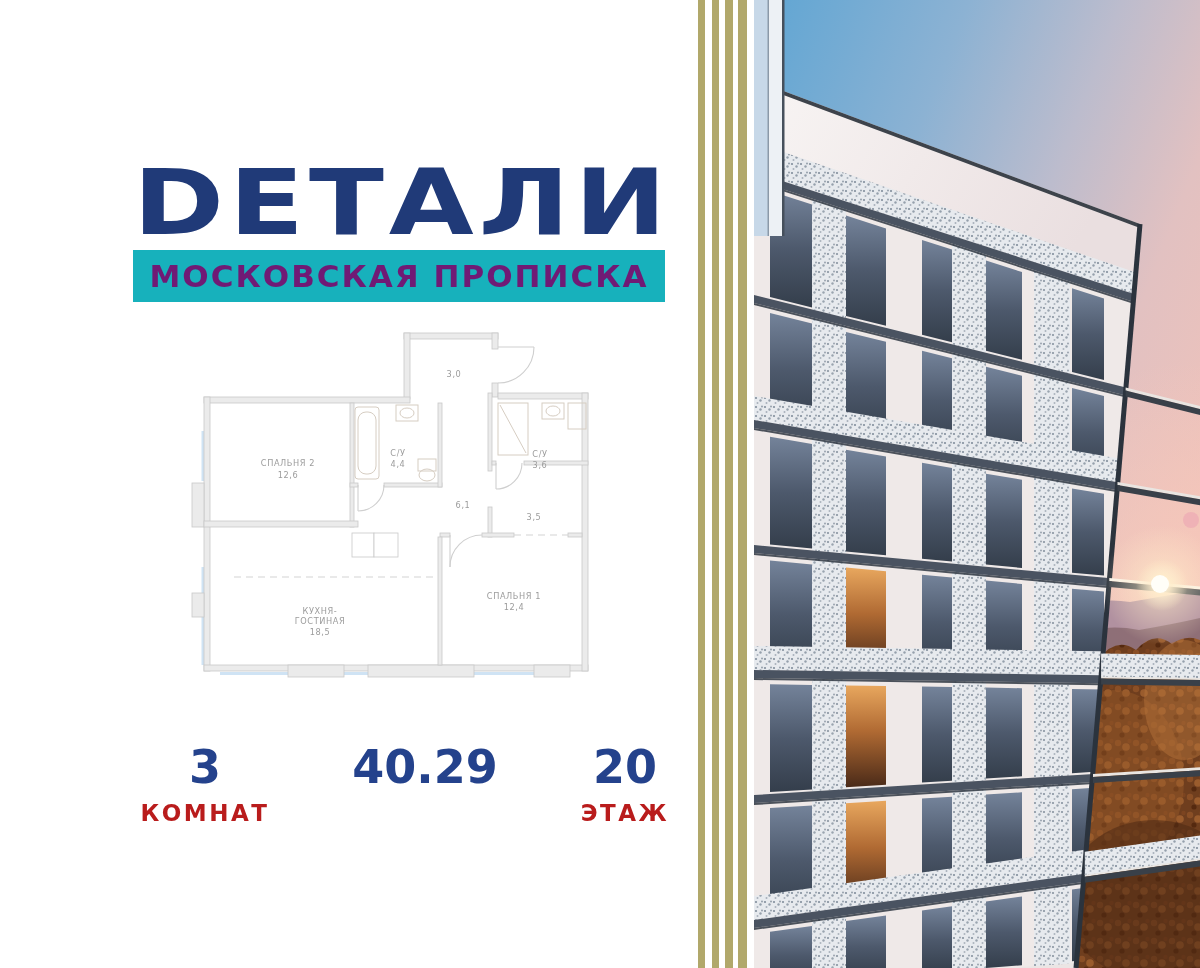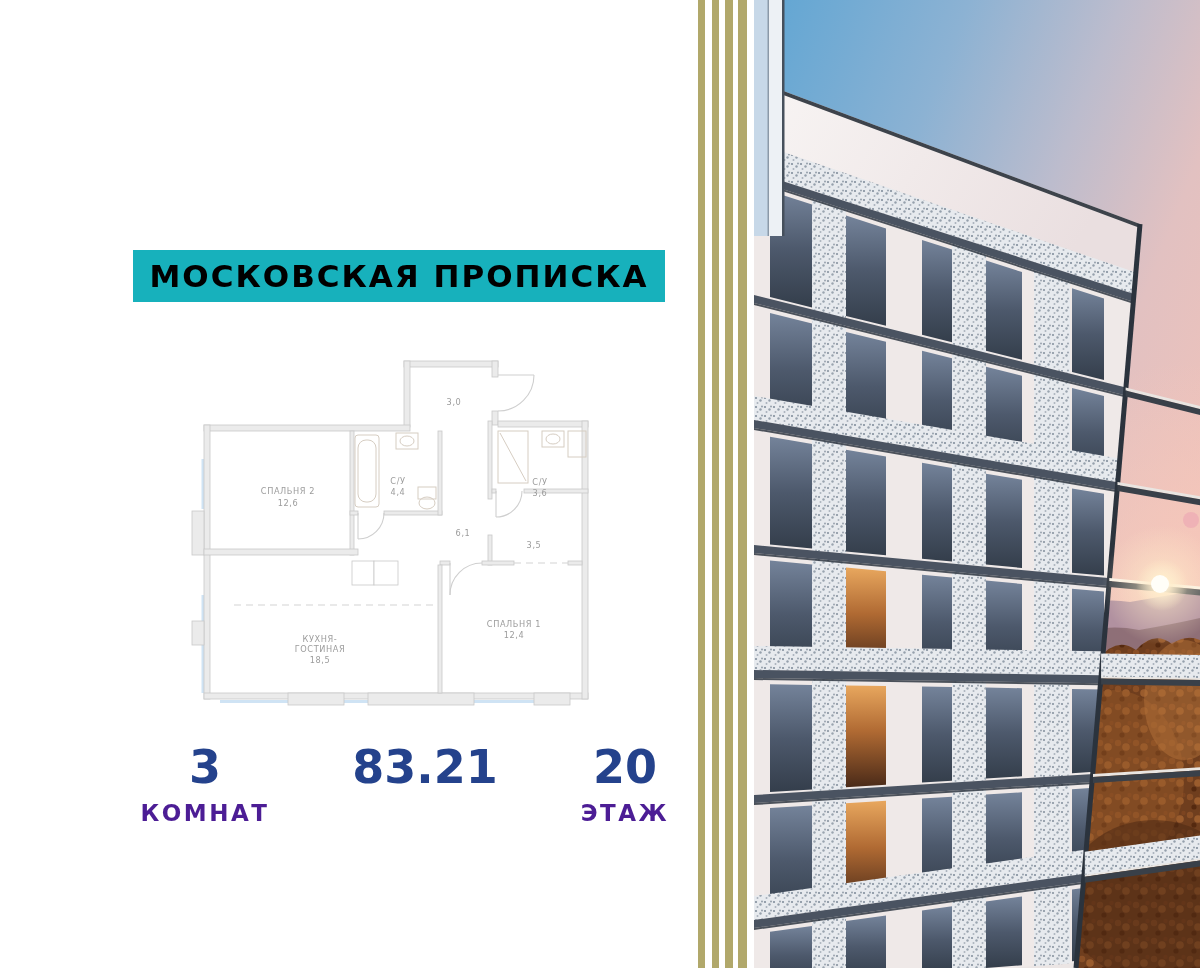--- a/index.html
+++ b/index.html
@@ -6,30 +6,30 @@
   .stage{position:relative;width:1200px;height:968px;background:#ffffff;overflow:hidden;
          font-family:"DejaVu Sans","Liberation Sans",sans-serif;}
   .stage *{box-sizing:border-box;}
 
   
   .logo-wrap{position:absolute;left:133px;top:160px;width:540px;height:86px;overflow:visible;}
   .logo-text{display:inline-block;font-size:90px;font-weight:700;color:#203a78;letter-spacing:4px;
              line-height:86px;transform:scaleX(1.22);transform-origin:left center;white-space:nowrap;}
   .banner{position:absolute;left:133px;top:250px;width:532px;height:52px;background:#17b1bc;
           display:flex;align-items:center;justify-content:center;}
-  .banner-text{color:#000000;font-size:31px;font-weight:700;letter-spacing:2px;white-space:nowrap;}
-
-  .plan-wrap{position:absolute;left:186px;top:359px;width:406px;height:350px;}
+  .banner-text{color:#701a75;font-size:31px;font-weight:700;letter-spacing:2px;white-space:nowrap;}
+
+  .plan-wrap{position:absolute;left:186px;top:331px;width:406px;height:350px;}
   .plan-wrap svg{display:block;}
   .plan-label{font-size:8.2px;letter-spacing:.6px;fill:#9c9c9c;text-anchor:middle;}
 
   .stats{position:absolute;left:120px;top:744px;width:570px;display:flex;justify-content:space-between;}
   .stat{text-align:center;}
   .stat-value{font-size:46px;font-weight:700;color:#24428c;line-height:1;}
-  .stat-label{margin-top:10px;font-size:23px;font-weight:700;color:#4c1d95;letter-spacing:2.5px;}
+  .stat-label{margin-top:10px;font-size:23px;font-weight:700;color:#b91c1c;letter-spacing:2.5px;}
   .stat.c1{width:170px;} .stat.c2{width:210px;} .stat.c3{width:130px;}
 
   
   .stripe{position:absolute;top:0;height:968px;background:#b1a86b;}
   .stripe.s1{left:698px;width:7px;}
   .stripe.s2{left:712px;width:7px;}
   .stripe.s3{left:725px;width:8px;}
   .stripe.s4{left:738px;width:9px;}
 
   
@@ -38,20 +38,23 @@
   .photo-logo{position:absolute;left:106px;top:758px;color:#ffffff;white-space:nowrap;}
   .photo-logo .plus{font-size:48px;font-weight:700;letter-spacing:2px;line-height:1;}
   .photo-logo .dev{position:absolute;left:226px;top:4px;font-size:11px;font-weight:400;
                    letter-spacing:.5px;color:#f4f1f1;}
 </style>
 </head>
 <body>
 
 <div class="stage">
 
+  <div class="logo-wrap">
+    <span class="logo-text">DЕТАЛИ</span>
+  </div>
 
   <div class="banner">
     <span class="banner-text">МОСКОВСКАЯ ПРОПИСКА</span>
   </div>
 
   <div class="plan-wrap">
     <svg width="406" height="350" viewBox="-14 0 406 350">
       <g stroke="none">
         <rect x="1.5" y="100" width="3" height="50" fill="#cfe3f4"></rect>
         <rect x="1.5" y="236" width="3" height="98" fill="#cfe3f4"></rect>
@@ -139,21 +142,21 @@
       </g>
     </svg>
   </div>
 
   <div class="stats">
     <div class="stat c1">
       <div class="stat-value">3</div>
       <div class="stat-label">КОМНАТ</div>
     </div>
     <div class="stat c2">
-      <div class="stat-value">83.21</div>
+      <div class="stat-value">40.29</div>
     </div>
     <div class="stat c3">
       <div class="stat-value">20</div>
       <div class="stat-label">ЭТАЖ</div>
     </div>
   </div>
 
   <div class="stripe s1"></div>
   <div class="stripe s2"></div>
   <div class="stripe s3"></div>

